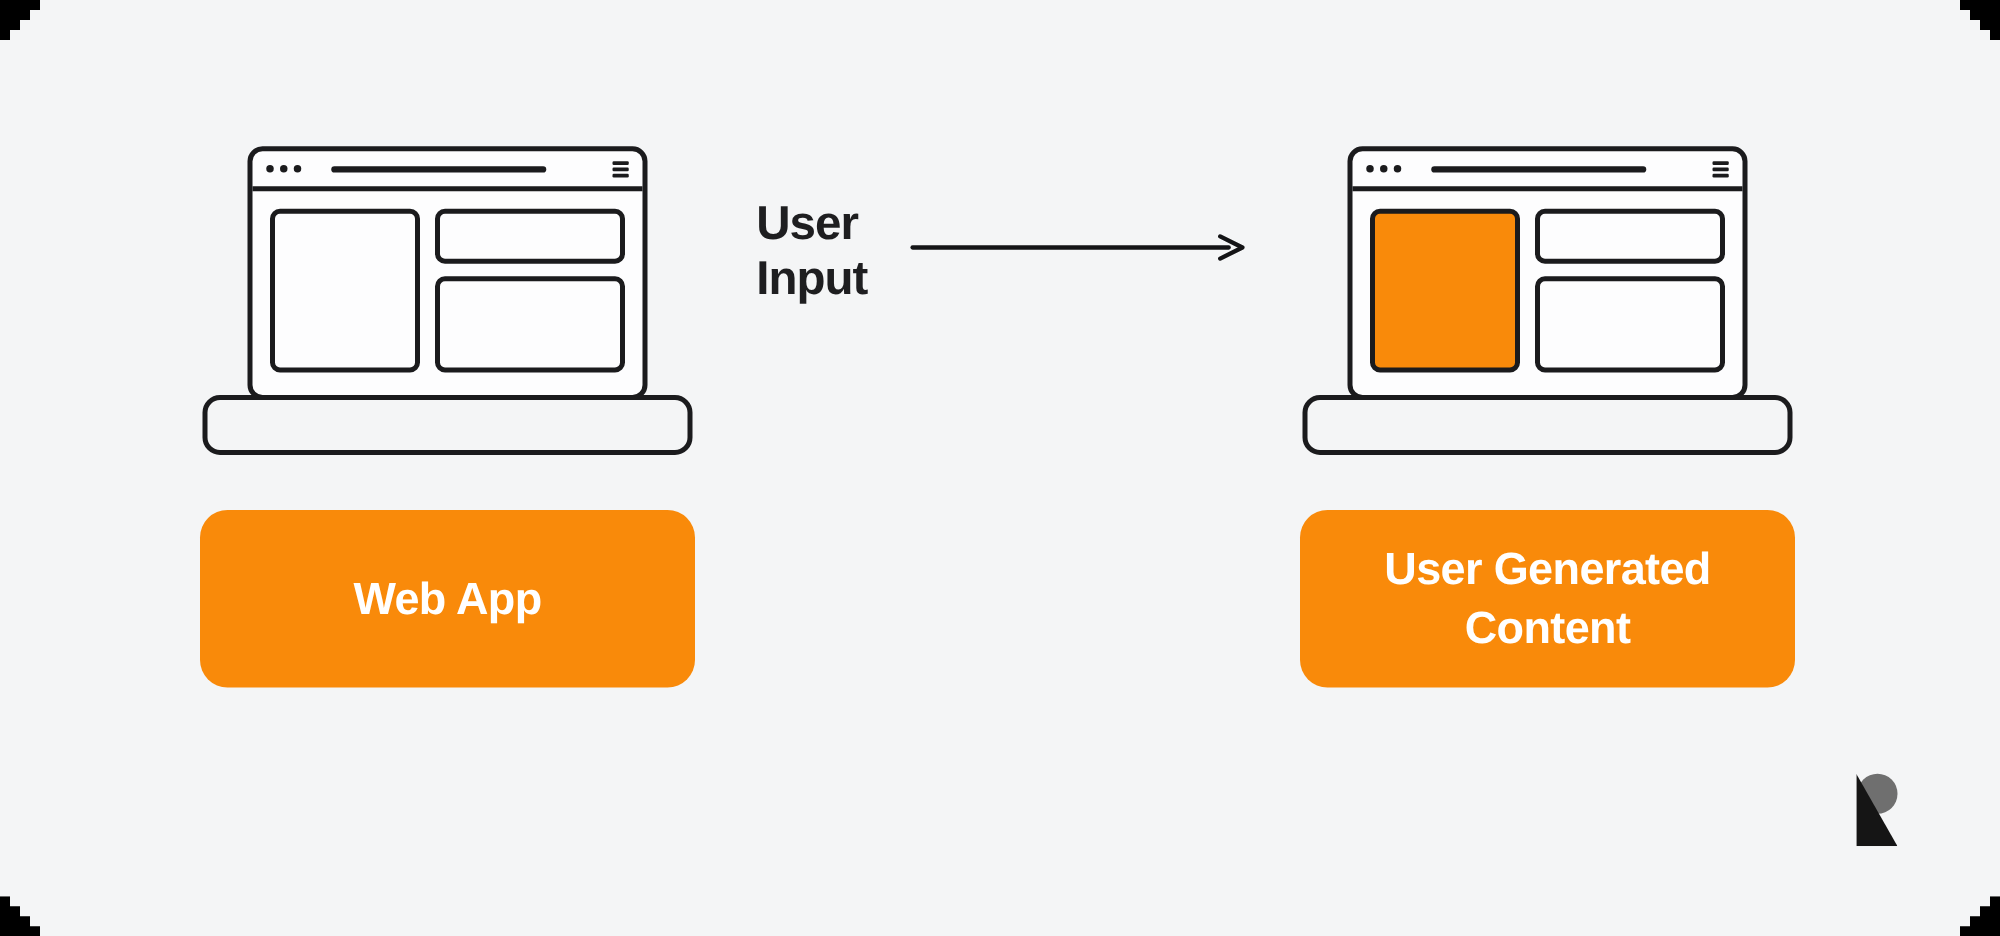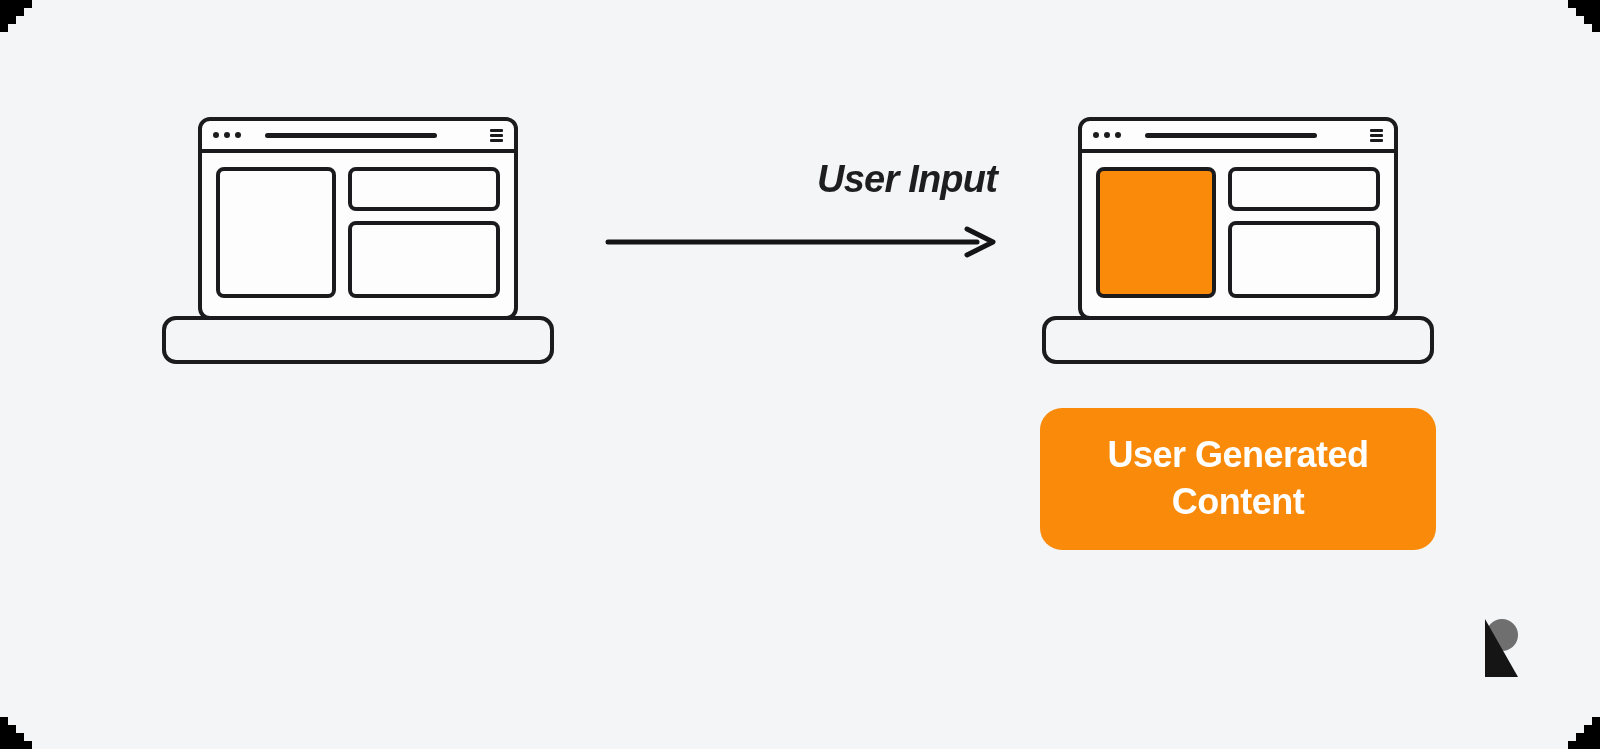--- a/index.html
+++ b/index.html
@@ -92,21 +92,21 @@
     color:#ffffff;
     font-size:36px;font-weight:700;
     line-height:1.3;
     letter-spacing:-0.5px;
     padding:0 28px;
   }
 
   
   .arrow-block{
     position:absolute;left:605px;top:158px;width:392px;
-    display:flex;flex-direction:column;align-items:flex-end;font-style:italic;
+    display:flex;flex-direction:row;align-items:flex-start;
   }
   .arrow-label{
     color:#1e1e20;
     font-size:38px;font-weight:700;letter-spacing:-0.8px;
     line-height:1.15;
   }
   .arrow-svg{margin-top:23px;display:block;}
 
   
   .logo{position:absolute;left:1485px;top:619px;width:33px;height:58px;}
@@ -147,20 +147,21 @@
       </div>
       <div class="browser-body">
         <div class="panel panel-main"></div>
         <div class="col">
           <div class="panel panel-top"></div>
           <div class="panel panel-bottom"></div>
         </div>
       </div>
     </div>
     <div class="laptop-base"></div>
+    <div class="node-label">Web App</div>
   </div>
 
   <div class="arrow-block">
     <div class="arrow-label">User Input</div>
     <svg class="arrow-svg" width="392" height="34" viewBox="0 0 392 34">
       <line x1="3" y1="17" x2="372" y2="17" stroke="#141416" stroke-width="5" stroke-linecap="round"></line>
       <polyline points="362,4 388,17 362,30" fill="none" stroke="#141416" stroke-width="5" stroke-linecap="round" stroke-linejoin="round"></polyline>
     </svg>
   </div>
 

